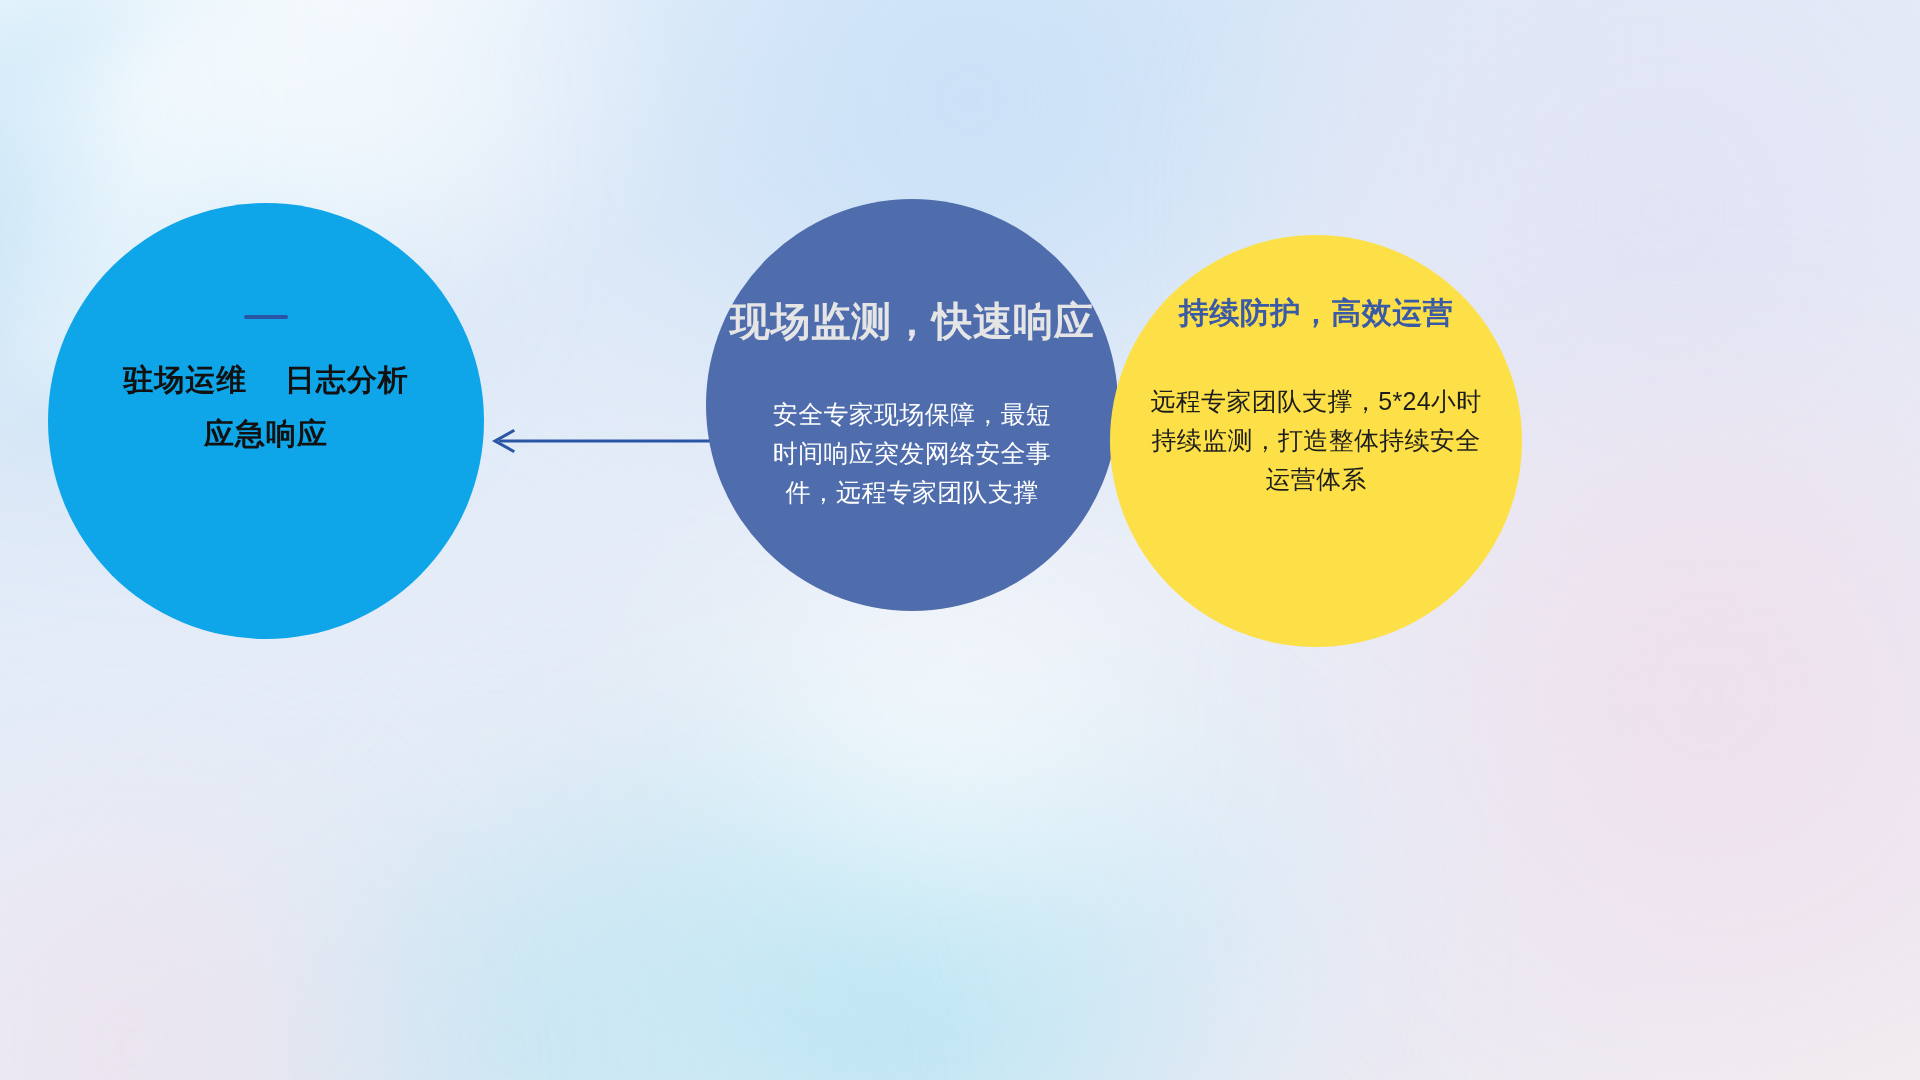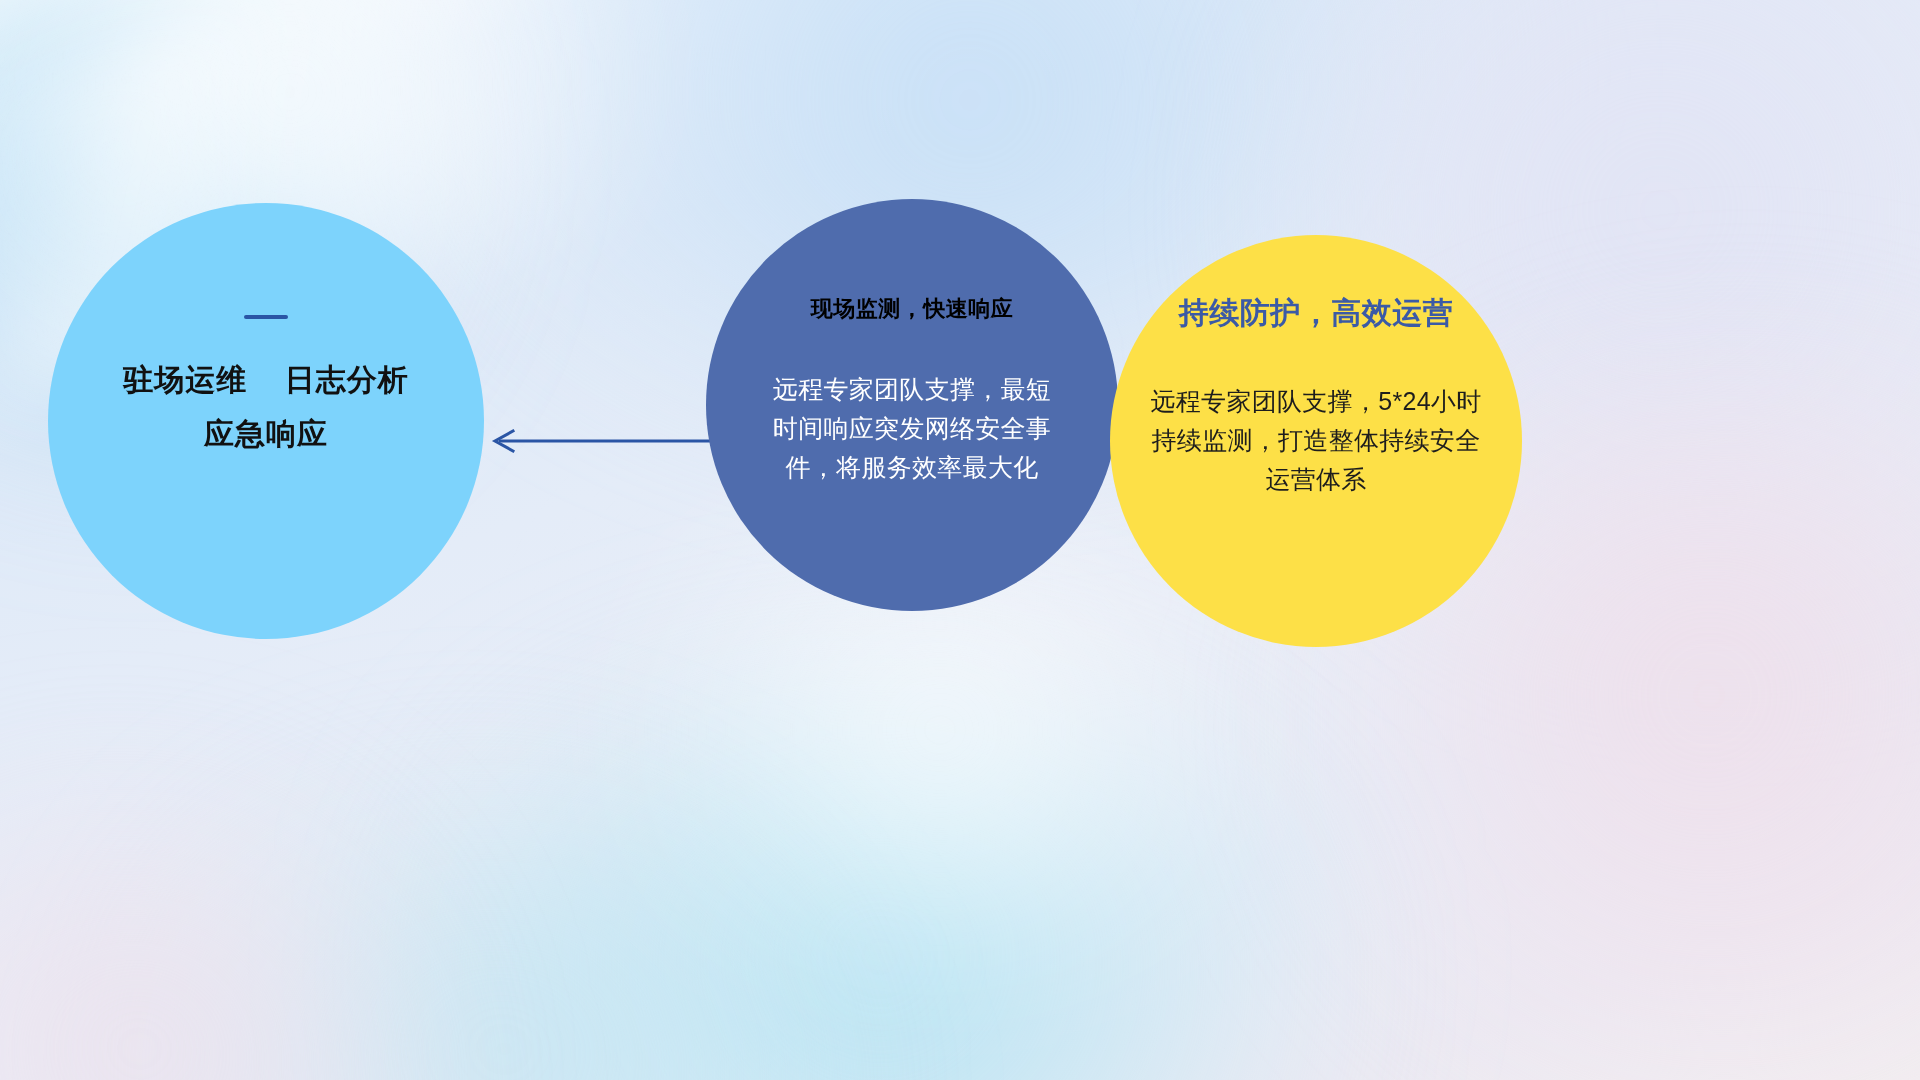--- a/index.html
+++ b/index.html
@@ -102,21 +102,21 @@
     box-sizing: border-box;
     display: flex;
     flex-direction: column;
     align-items: center;
   }
 
   
   #circle-left {
     left: 48px; top: 203px;
     width: 436px; height: 436px;
-    background: #7dd3fc;
+    background: #0ea5e9;
     justify-content: flex-start;
     padding-top: 112px;
   }
   .dash {
     width: 44px;
     height: 4px;
     background: #2a55a5;
     border-radius: 2px;
     margin-bottom: 44px;
   }
@@ -138,23 +138,23 @@
   
   #circle-mid {
     left: 706px; top: 199px;
     width: 412px; height: 412px;
     background: #4f6cad;
     z-index: 2;
     justify-content: flex-start;
     padding-top: 95px;
   }
   #circle-mid .c-title {
-    font-size: 22px;
+    font-size: 40px;
     font-weight: bold;
-    color: #000000;
+    color: #e5e5e5;
     white-space: nowrap;
     letter-spacing: 0.5px;
   }
   #circle-mid .c-body {
     margin-top: 46px;
     font-size: 25px;
     color: #ffffff;
     line-height: 1.55;
     text-align: center;
     width: 300px;
@@ -222,21 +222,21 @@
   <div class="circle" id="circle-left">
     <div class="dash"></div>
     <div class="left-lines">
       <div class="left-line">驻场运维    日志分析</div>
       <div class="left-line">应急响应</div>
     </div>
   </div>
 
   <div class="circle" id="circle-mid">
     <div class="c-title">现场监测，快速响应</div>
-    <div class="c-body">远程专家团队支撑，最短时间响应突发网络安全事件，将服务效率最大化</div>
+    <div class="c-body">安全专家现场保障，最短时间响应突发网络安全事件，远程专家团队支撑</div>
   </div>
 
   <div class="circle" id="circle-right">
     <div class="c-title">持续防护，高效运营</div>
     <div class="c-body">远程专家团队支撑，5*24小时持续监测，打造整体持续安全运营体系</div>
   </div>
 
 </div>
 
 </body></html>

